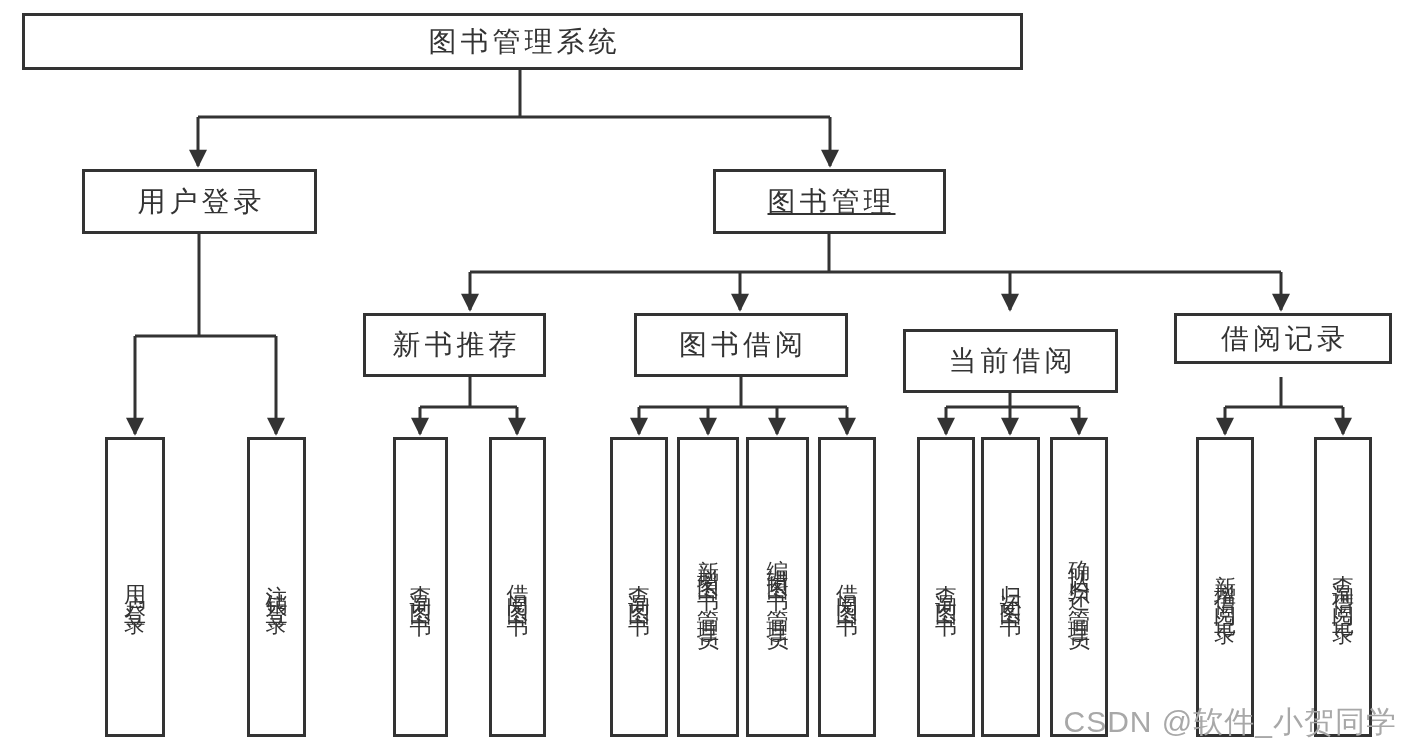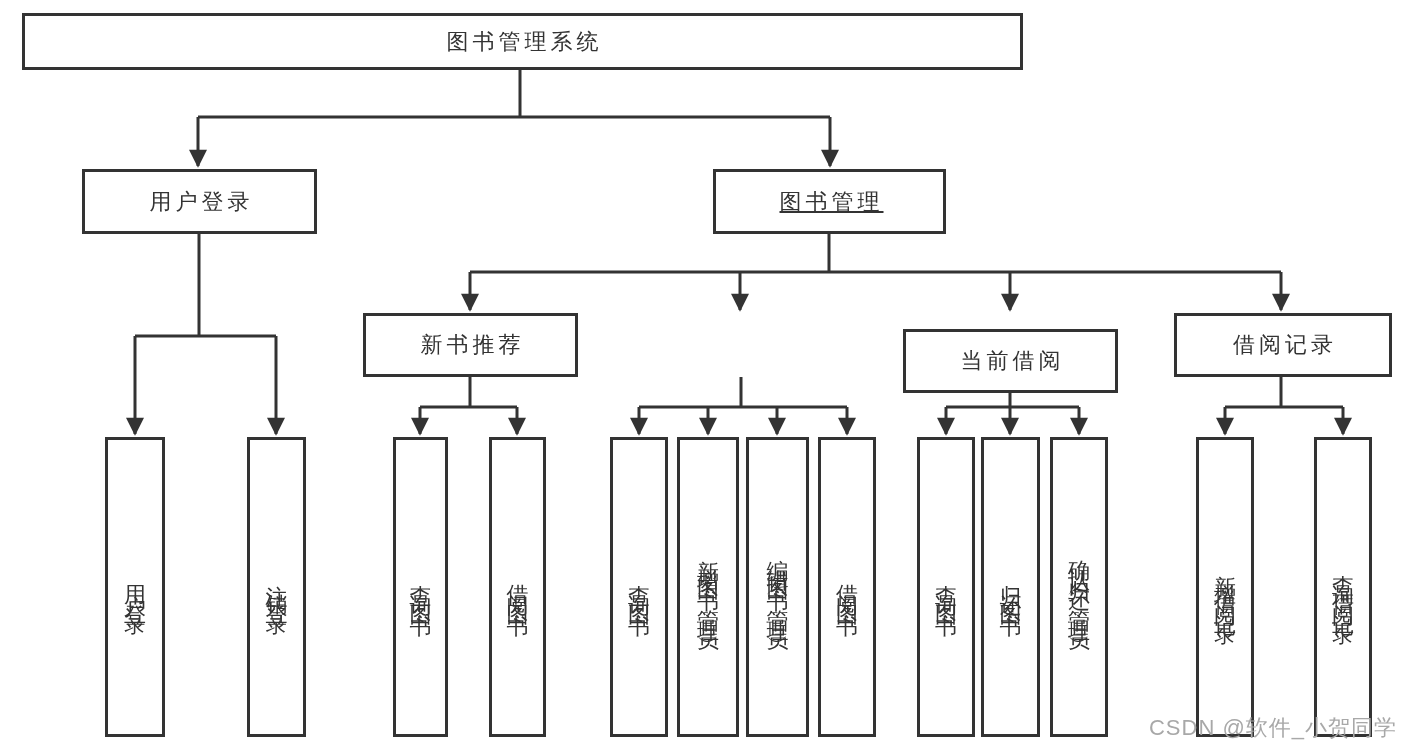--- a/index.html
+++ b/index.html
@@ -27,41 +27,41 @@
     position: absolute;
     box-sizing: border-box;
     border: 3px solid #333333;
     background: #ffffff;
     display: flex;
     align-items: center;
     justify-content: center;
     color: #333333;
   }
   .hnode {
-    font-size: 22px;
+    font-size: 28px;
     letter-spacing: 4px;
   }
   .hnode .lbl {
     white-space: nowrap;
     text-indent: 4px;
   }
   .vnode {
     font-size: 22px;
   }
   .vnode .lbl {
     writing-mode: vertical-rl;
     text-orientation: mixed;
     letter-spacing: 10px;
     white-space: nowrap;
   }
   .watermark {
     position: absolute;
     right: 8px;
     bottom: 4px;
-    font-size: 22px;
+    font-size: 30px;
     color: #a8a8a8;
     letter-spacing: 1px;
     z-index: 10;
     white-space: nowrap;
   }
 </style>
 </head>
 <body>
 
 <div id="canvas">
@@ -120,27 +120,30 @@
     <span class="lbl">图书管理系统</span>
   </div>
 
   <div class="node hnode" style="left:82px; top:169px; width:235px; height:65px;">
     <span class="lbl">用户登录</span>
   </div>
   <div class="node hnode" style="left:713px; top:169px; width:233px; height:65px;text-decoration:underline;">
     <span class="lbl">图书管理</span>
   </div>
 
-  <div class="node hnode" style="left:363px; top:313px; width:215px; height:64px;">
+  <div class="node hnode" style="left:363px; top:313px; width:183px; height:64px;">
     <span class="lbl">新书推荐</span>
+  </div>
+  <div class="node hnode" style="left:634px; top:313px; width:214px; height:64px;">
+    <span class="lbl">图书借阅</span>
   </div>
   <div class="node hnode" style="left:903px; top:329px; width:215px; height:64px;">
     <span class="lbl">当前借阅</span>
   </div>
-  <div class="node hnode" style="left:1174px; top:313px; width:218px; height:64px;">
+  <div class="node hnode" style="left:1174px; top:313px; width:218px; height:51px;">
     <span class="lbl">借阅记录</span>
   </div>
 
   <div class="node vnode" style="left:105px; top:437px; width:60px; height:300px;">
     <span class="lbl">用户登录</span>
   </div>
   <div class="node vnode" style="left:247px; top:437px; width:59px; height:300px;">
     <span class="lbl">注销登录</span>
   </div>
 

